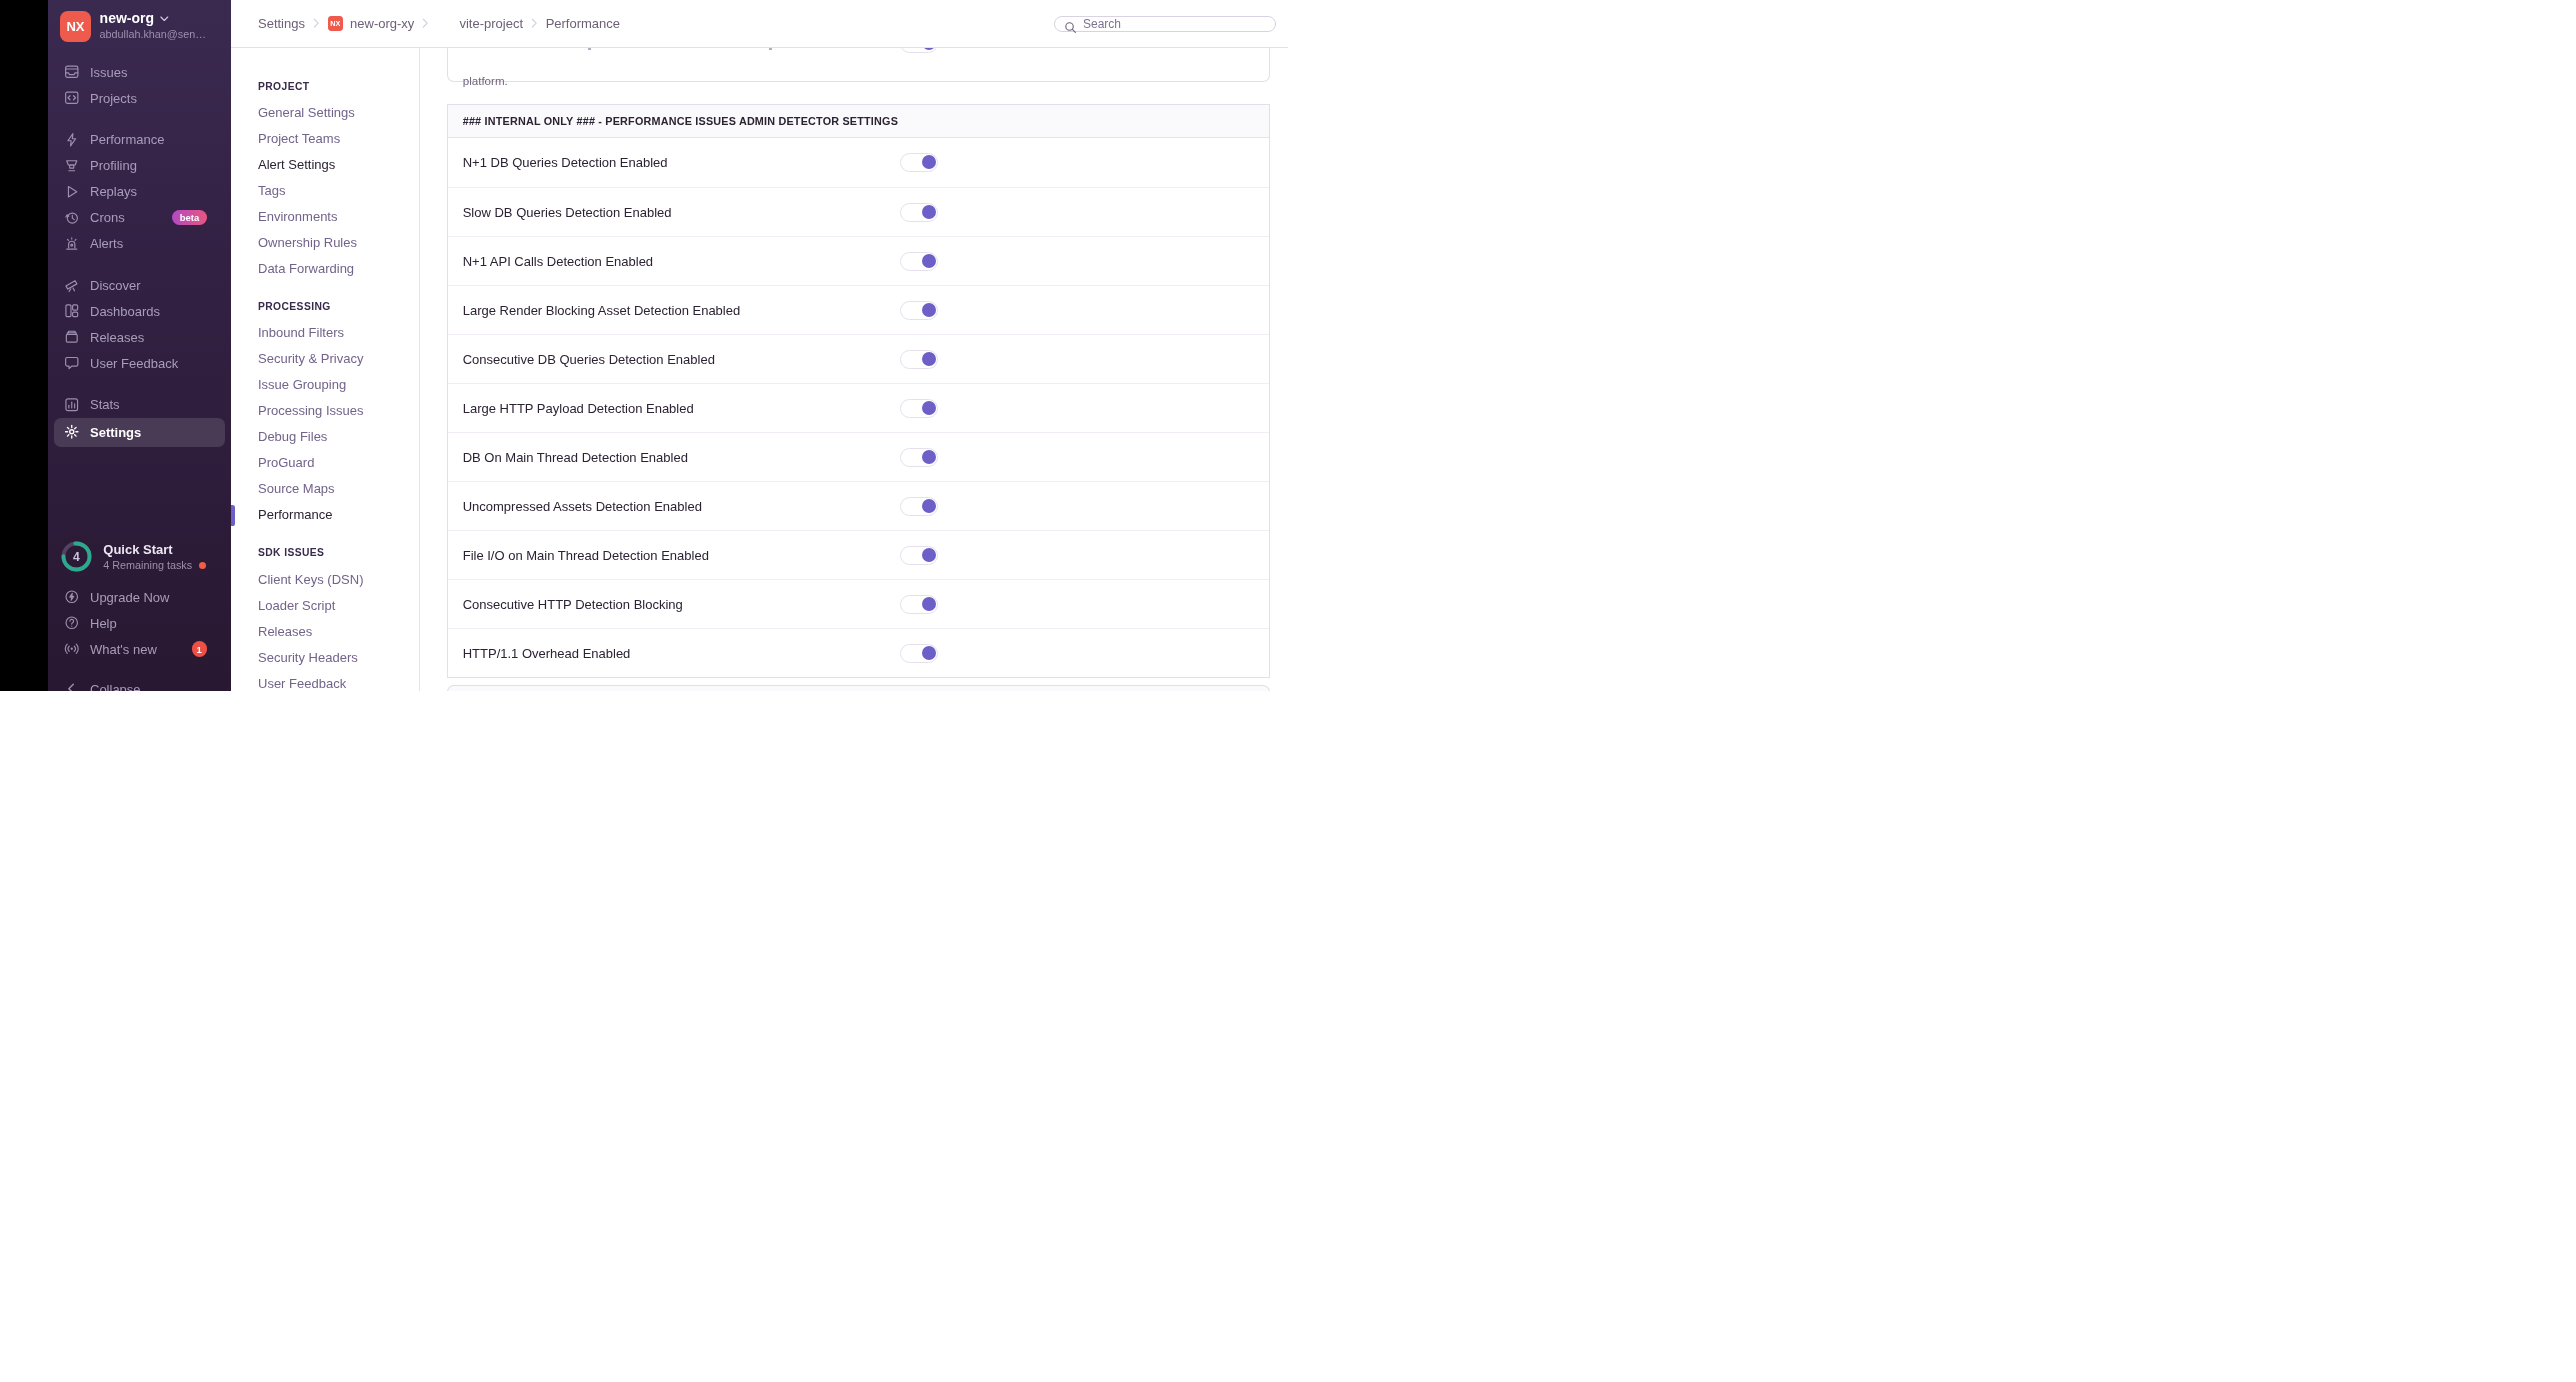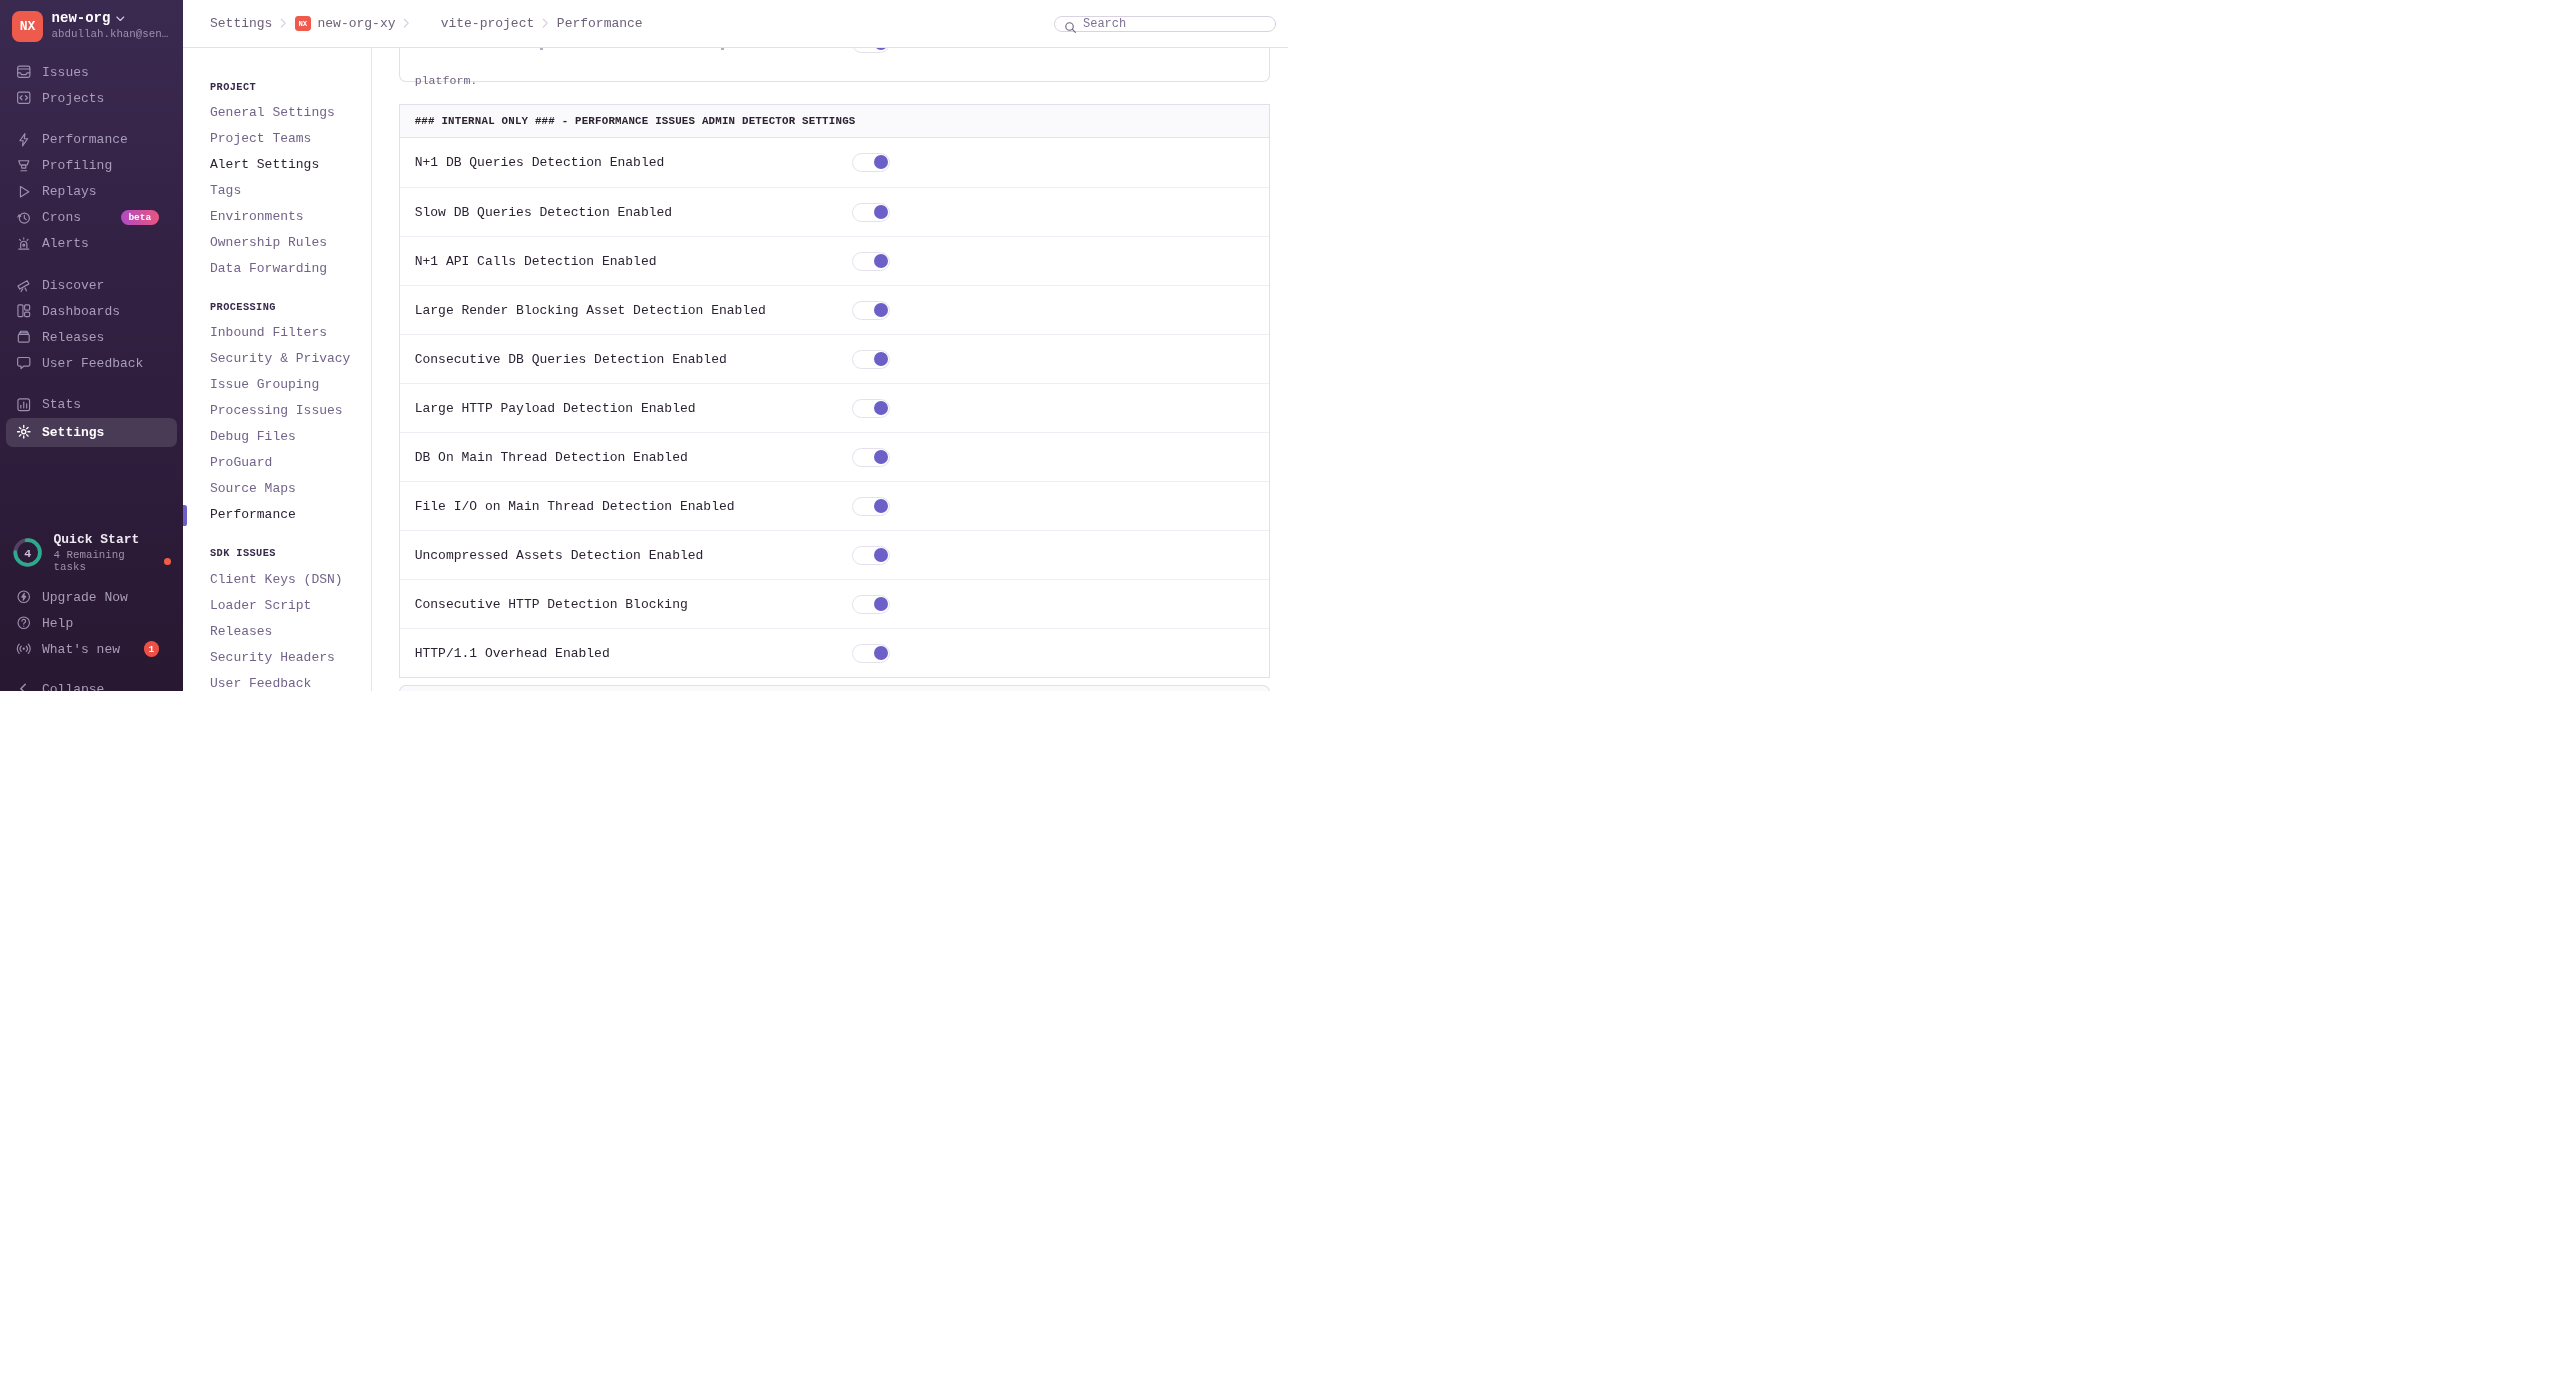--- a/index.html
+++ b/index.html
@@ -1,18 +1,18 @@
 <!DOCTYPE html>
 <html style="font-size:14px"><head>
 <meta charset="utf-8">
 <style>
   html,body{margin:0;padding:0;background:#fff;}
   *{box-sizing:border-box;}
-  .app{width:1288px;height:691px;display:flex;overflow:hidden;background:#22c55e;
-       font-family:Liberation Mono, monospace;color:#2b2233;}
+  .app{width:1288px;height:691px;display:flex;overflow:hidden;background:#000000;
+       font-family:Liberation Sans, sans-serif;color:#2b2233;padding-left:48px;}
 
   
   .sidebar{width:183px;flex:0 0 183px;display:flex;flex-direction:column;overflow:hidden;
            background:linear-gradient(180deg,#3b2a50 0%,#332144 38%,#281831 100%);color:#a99dbb;}
   .org{display:flex;align-items:flex-start;gap:8.6px;padding:11.2px 10.3px 0 12px;cursor:pointer;}
   .org-avatar{width:31px;height:31px;border-radius:7.8px;background:#ee5a4c;color:#fff;flex:0 0 31px;
               font-weight:700;font-size:13px;display:flex;align-items:center;justify-content:center;}
   .org-meta{min-width:0;}
   .org-name{color:#fff;font-size:14px;font-weight:700;display:flex;align-items:center;gap:6px;line-height:15.5px;}
   .org-email{color:#9c90ad;font-size:10.8px;margin-top:1.7px;white-space:nowrap;overflow:hidden;max-width:119px;}
@@ -435,27 +435,27 @@
                   <div class="knob"></div>
                 </div>
               </div>
               <div class="trow">
                 <span class="tlabel">DB On Main Thread Detection Enabled</span>
                 <div class="toggle on">
                   <div class="knob"></div>
                 </div>
               </div>
               <div class="trow">
+                <span class="tlabel">Uncompressed Assets Detection Enabled</span>
+                <div class="toggle on">
+                  <div class="knob"></div>
+                </div>
+              </div>
+              <div class="trow">
                 <span class="tlabel">File I/O on Main Thread Detection Enabled</span>
-                <div class="toggle on">
-                  <div class="knob"></div>
-                </div>
-              </div>
-              <div class="trow">
-                <span class="tlabel">Uncompressed Assets Detection Enabled</span>
                 <div class="toggle on">
                   <div class="knob"></div>
                 </div>
               </div>
               <div class="trow">
                 <span class="tlabel">Consecutive HTTP Detection Blocking</span>
                 <div class="toggle on">
                   <div class="knob"></div>
                 </div>
               </div>

